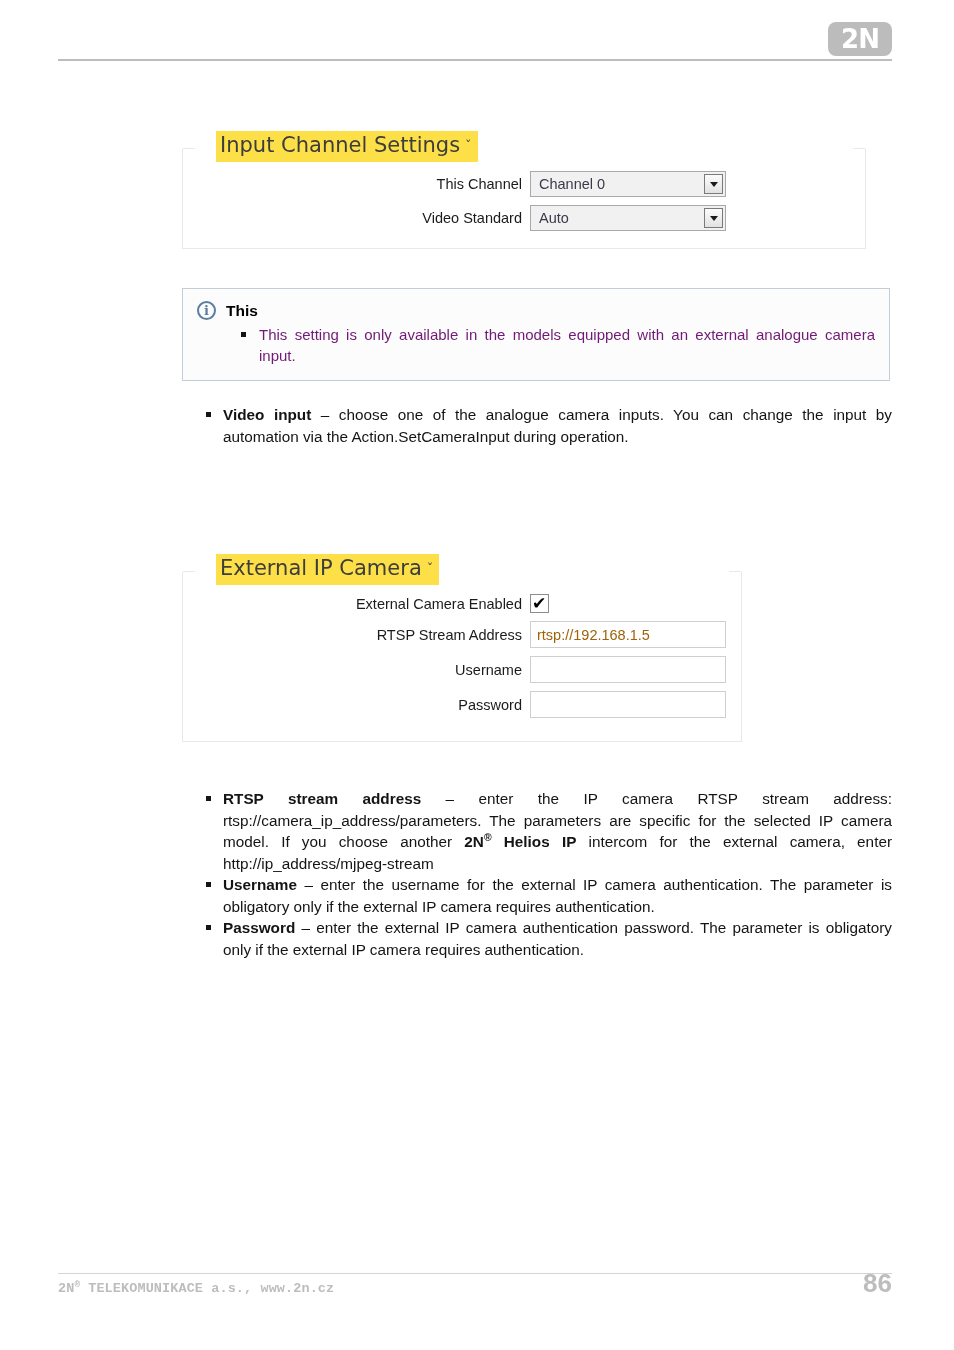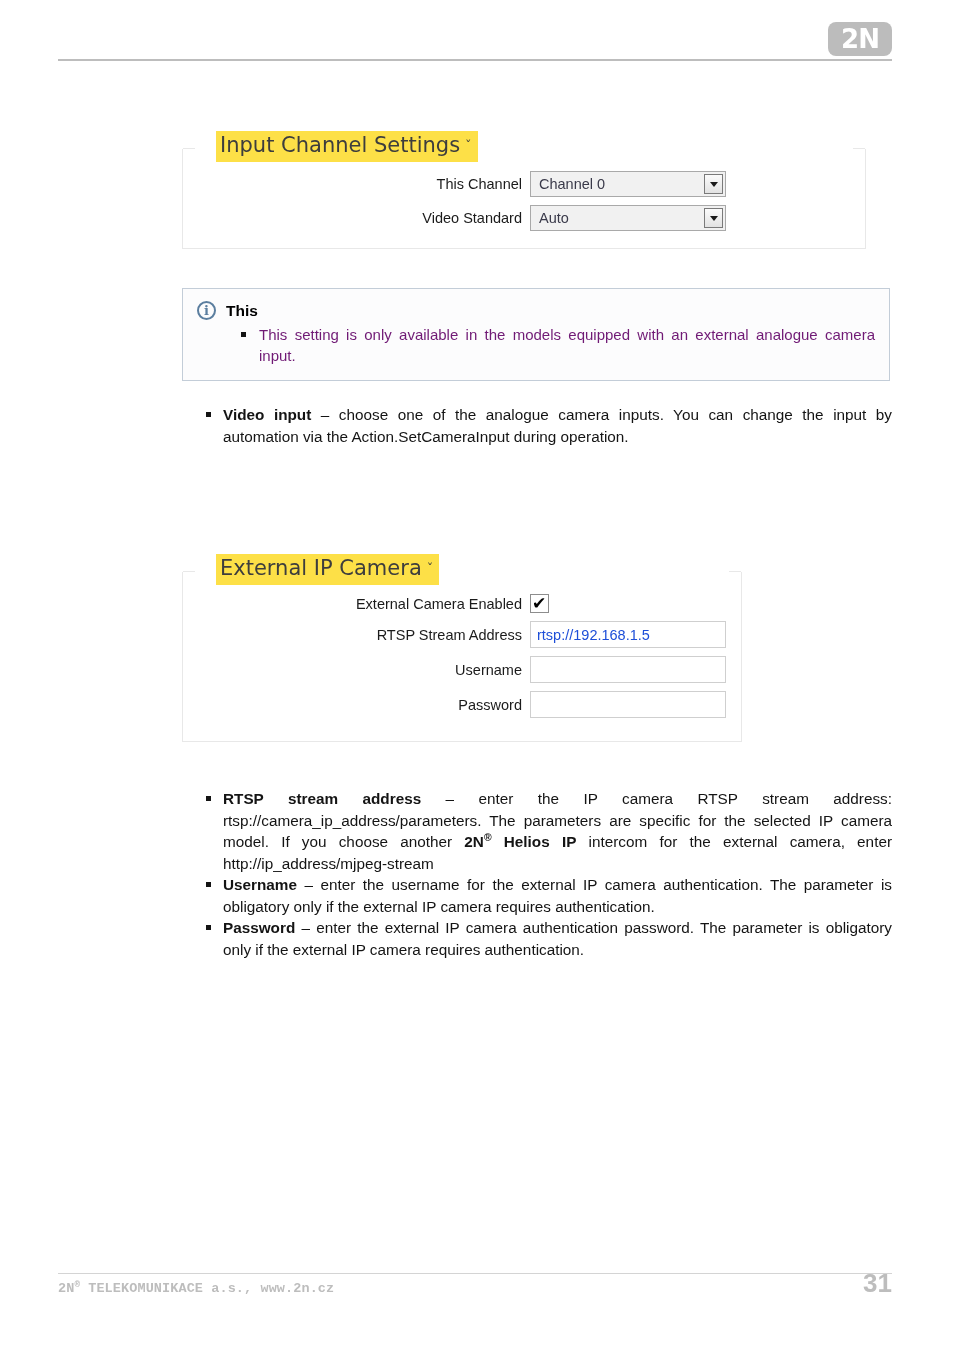--- a/index.html
+++ b/index.html
@@ -166,21 +166,21 @@
     height: 27px;
     border: 1px solid #cfcfcf;
     background: #ffffff;
     box-sizing: border-box;
     display: flex;
     align-items: center;
   }
   .ui-input span {
     padding-left: 6px;
     font-size: 14.5px;
-    color: #1d4ed8;
+    color: #a16207;
     font-family: "Liberation Sans", sans-serif;
     white-space: nowrap;
   }
 
   
   .ui-checkbox {
     width: 19px;
     height: 19px;
     border: 1px solid #8d8d8d;
     background: #ffffff;
@@ -425,13 +425,13 @@
   <li>
     <b>Username</b><span> – enter the username for the external IP camera authentication. The parameter is obligatory only if the external IP camera requires authentication.</span>
   </li>
   <li>
     <b>Password</b><span> – enter the external IP camera authentication password. The parameter is obligatory only if the external IP camera requires authentication.</span>
   </li>
 </ul>
 
 <div id="footer-rule"></div>
 <div id="footer-text"><span>2N</span><sup>®</sup><span> TELEKOMUNIKACE a.s., www.2n.cz</span></div>
-<div id="page-number">31</div>
+<div id="page-number">86</div>
 
 </body></html>

